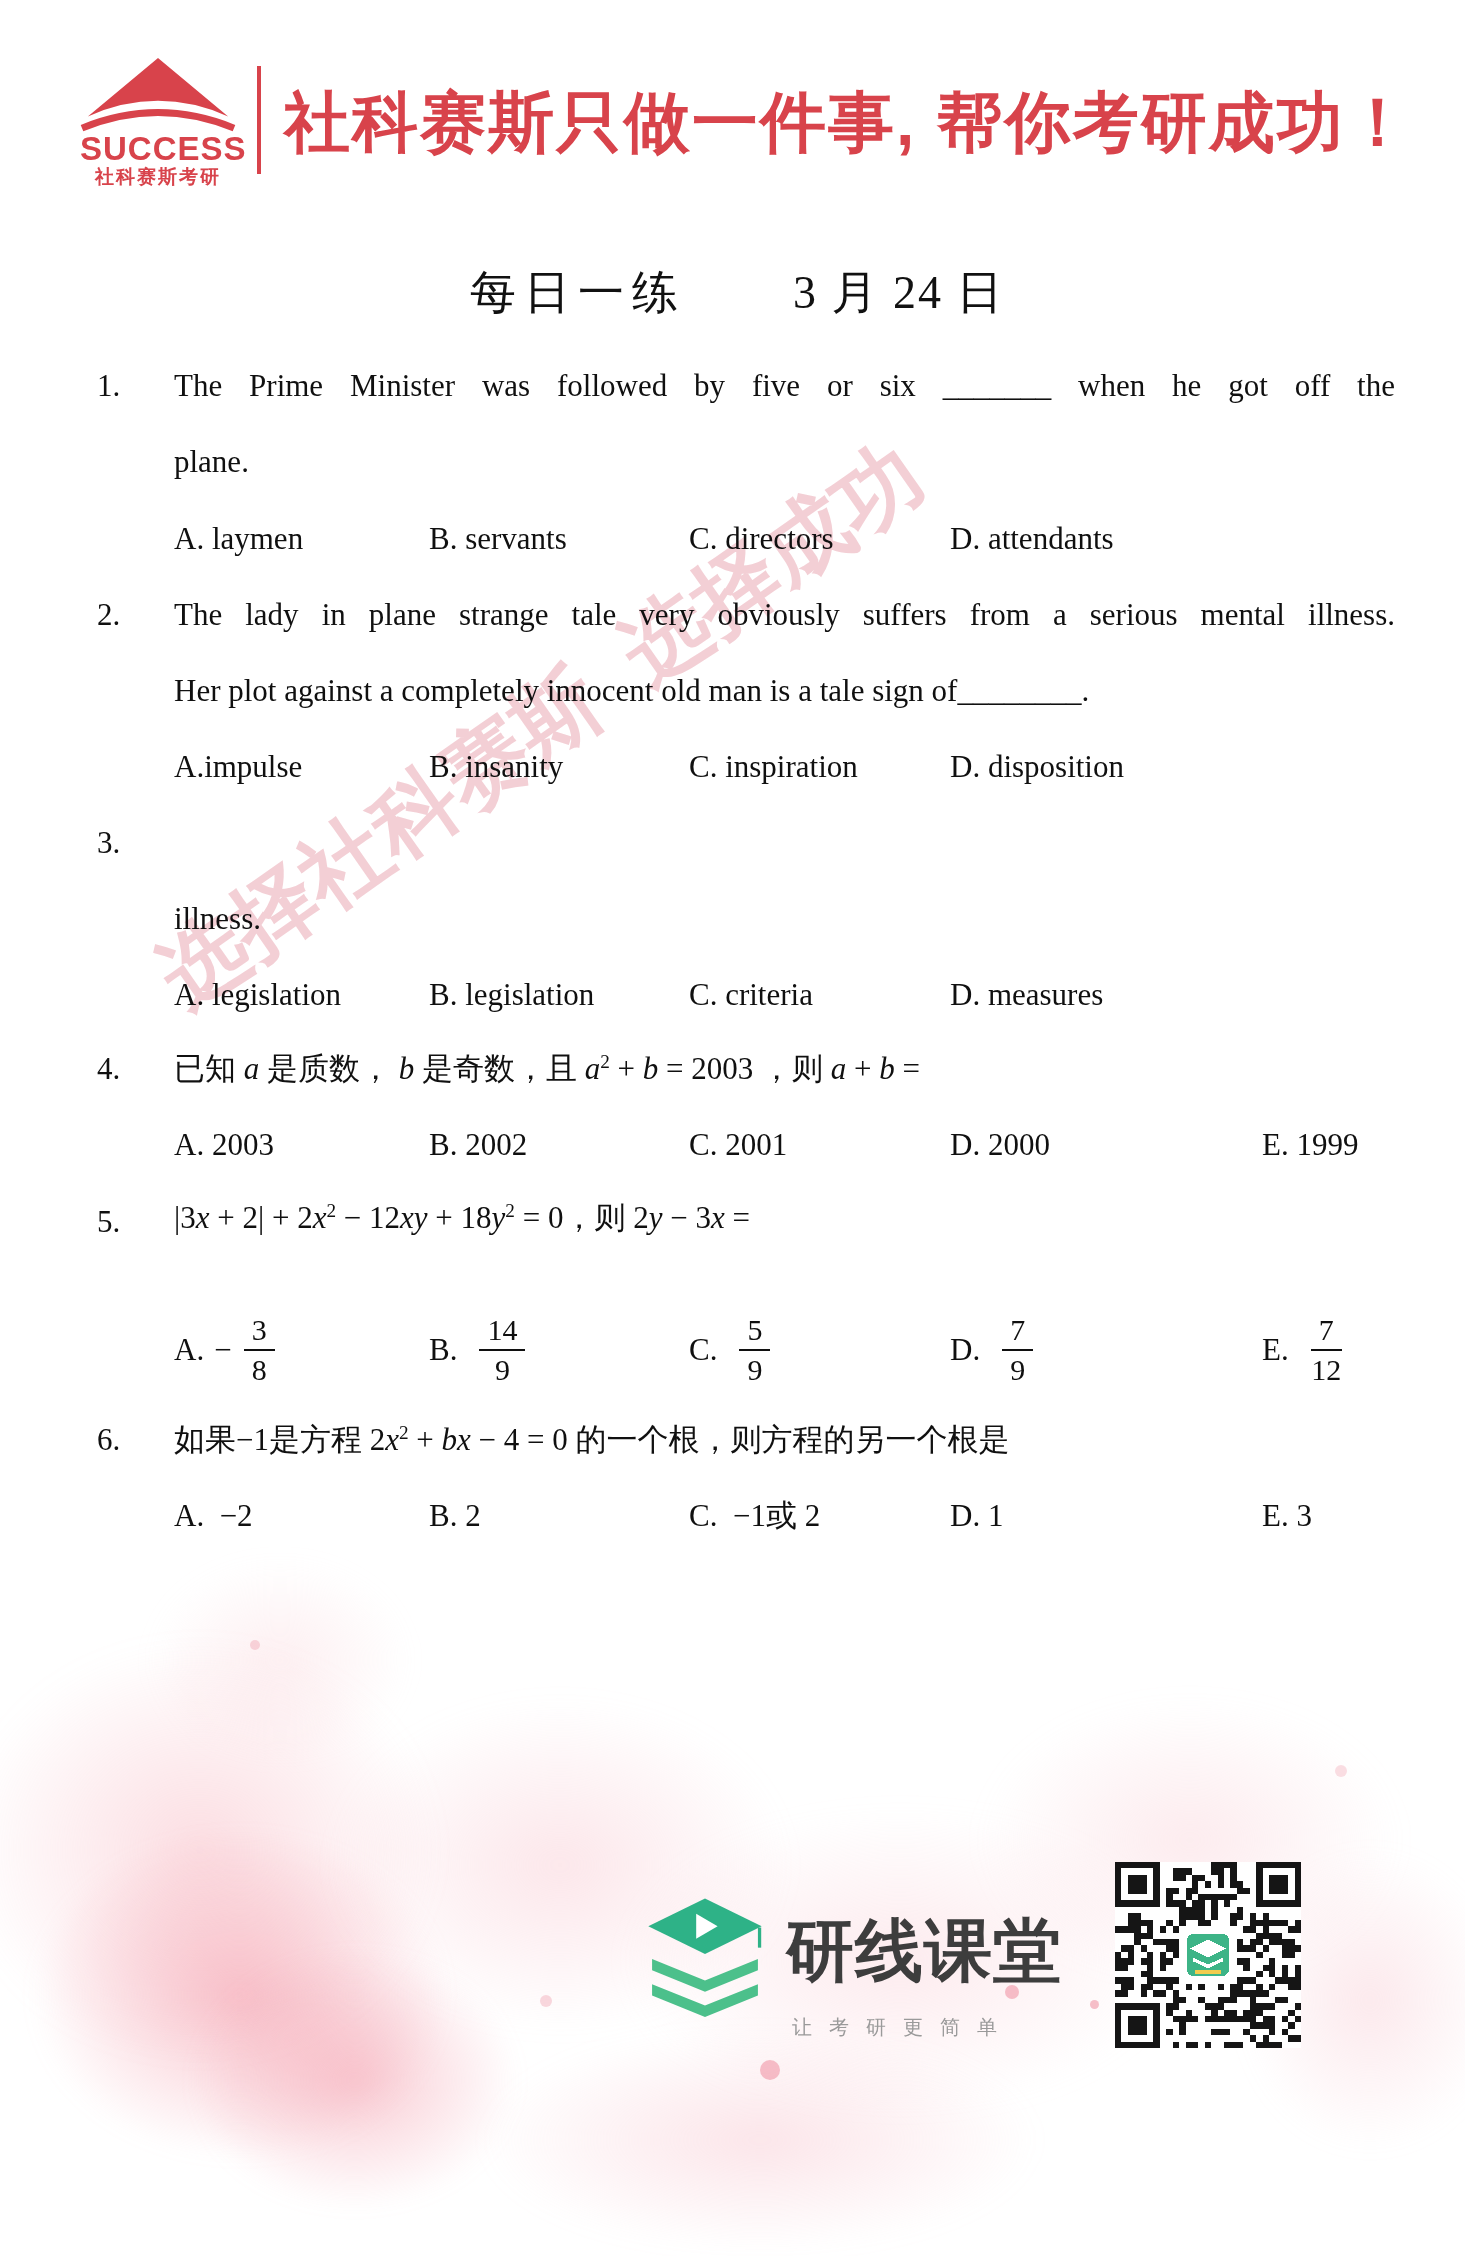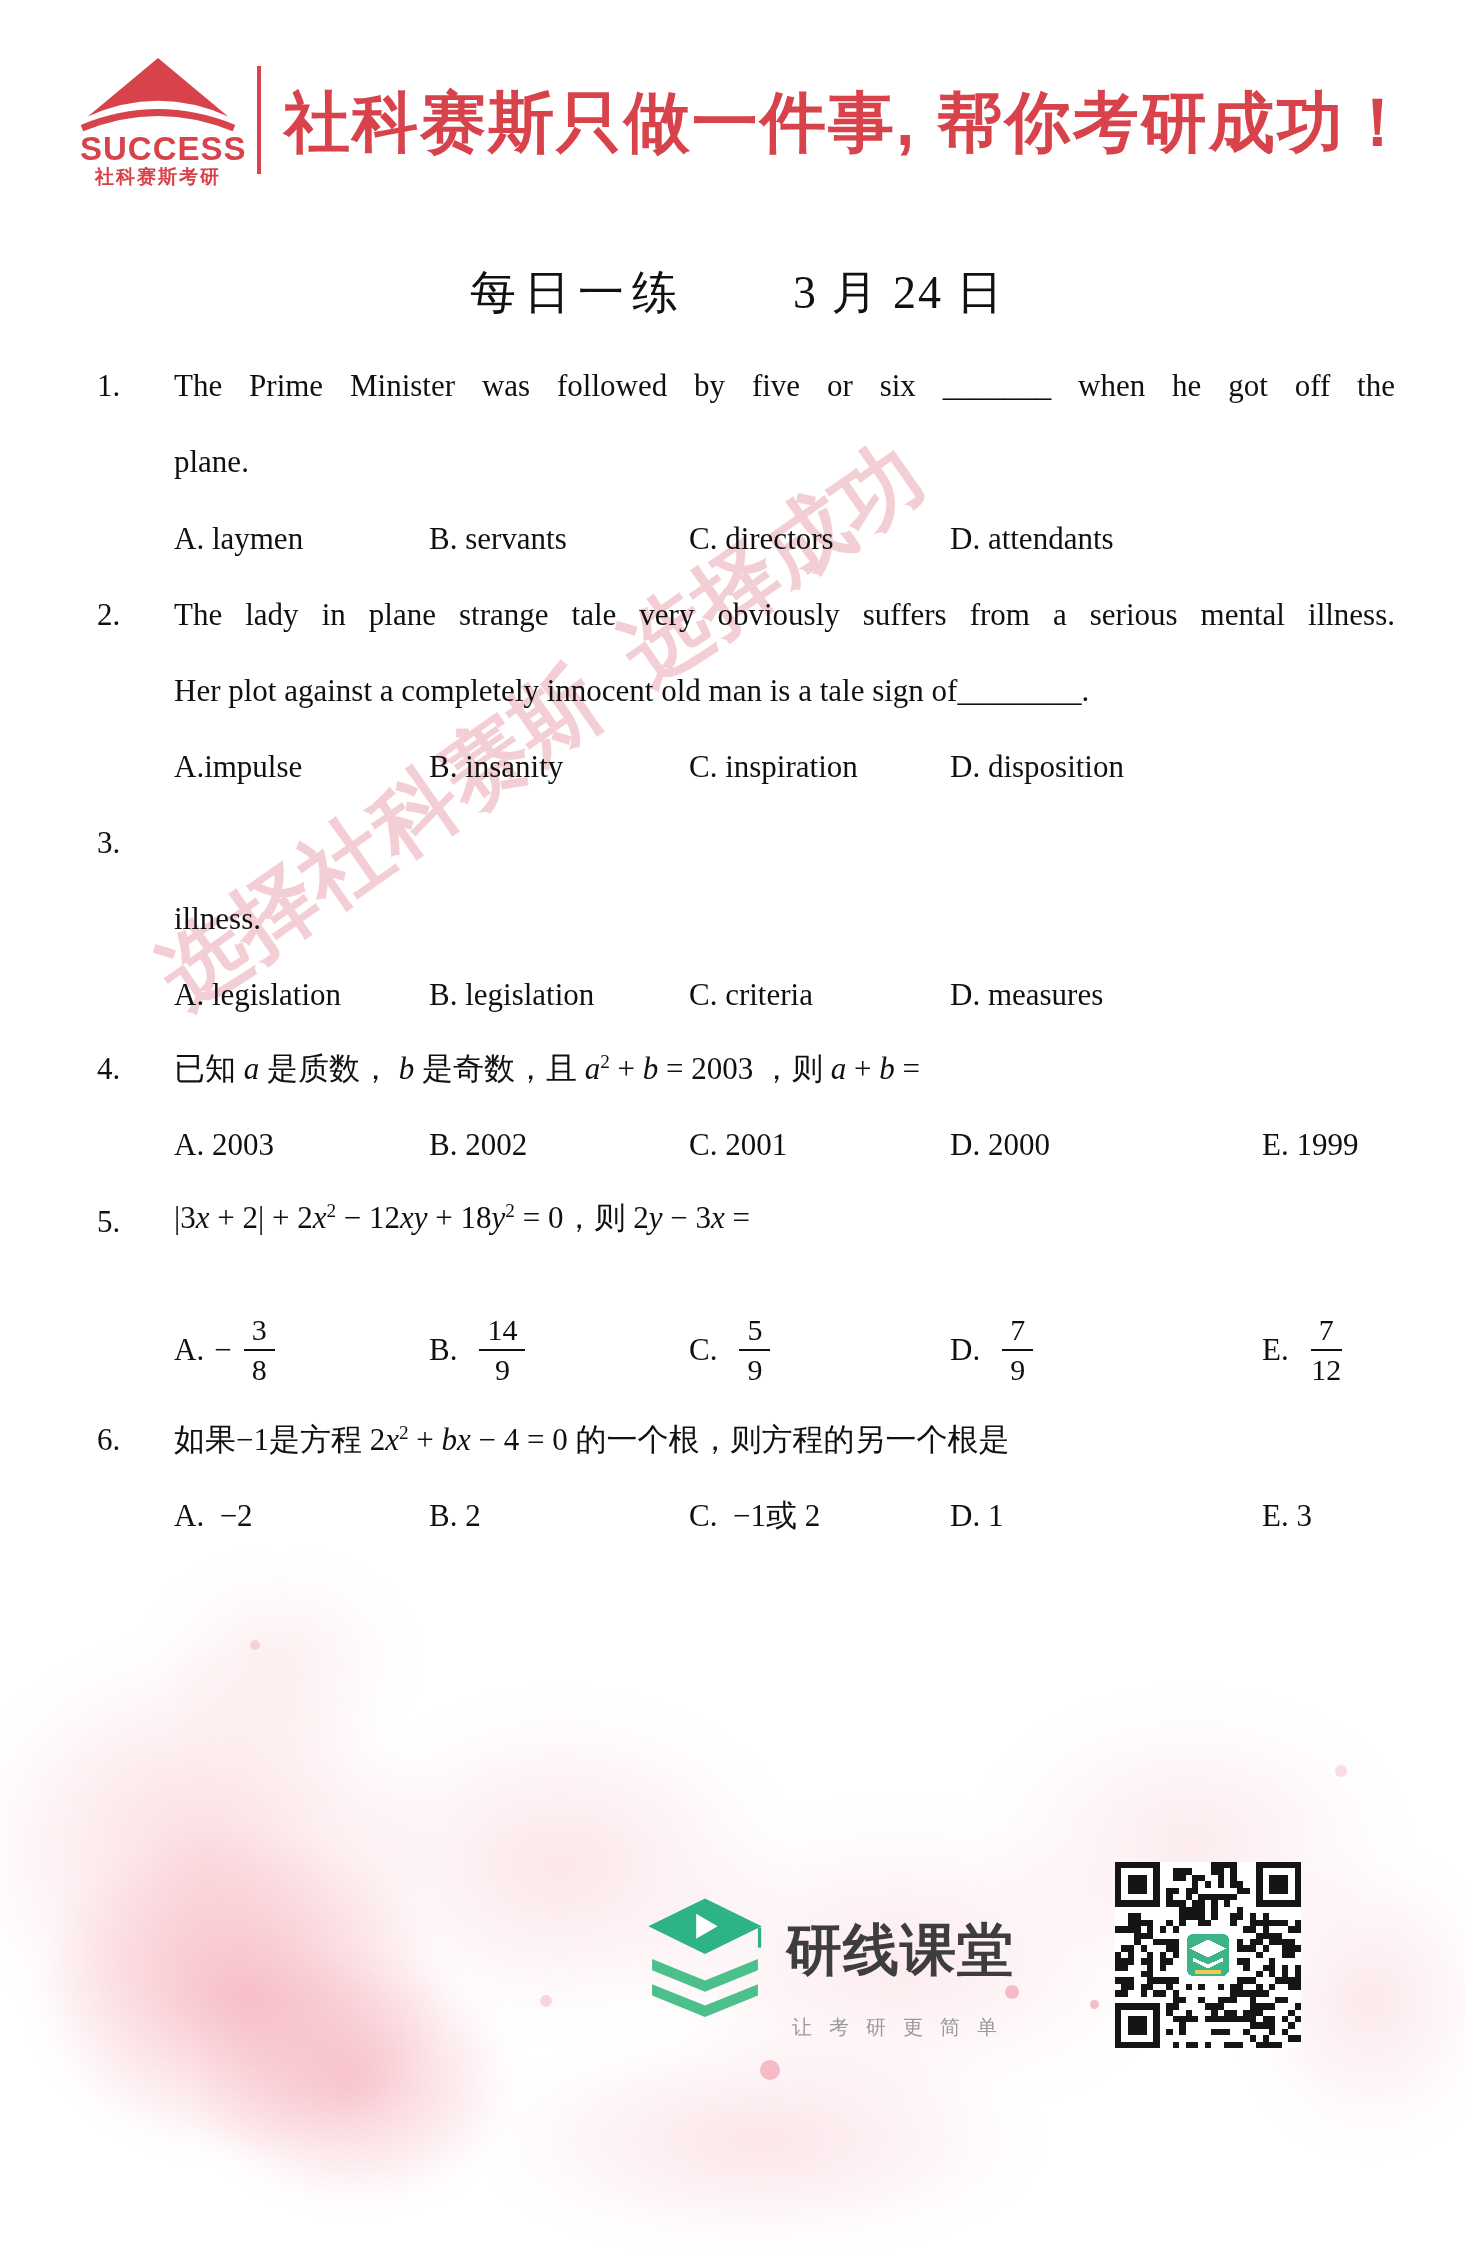--- a/index.html
+++ b/index.html
@@ -47,21 +47,21 @@
   .fo{display:flex;align-items:center;height:130px;}
   .fsign{margin-left:10px;}
   .frac{display:inline-block;text-align:center;margin-left:12px;font-size:30px;}
   .frac .n{display:block;padding:0 8px 2px;border-bottom:2px solid #101010;line-height:34px;}
   .frac .d{display:block;padding-top:2px;line-height:34px;}
 
   
   .f-logo{position:absolute;left:638px;top:1896px;width:134px;height:126px;z-index:3;}
   .f-brand{position:absolute;left:786px;top:1912px;z-index:3;
     font-family:"Liberation Sans","DejaVu Sans",sans-serif;font-weight:600;
-    font-size:56px;line-height:76px;color:#3d3d3d;letter-spacing:1px;}
+    font-size:68px;line-height:76px;color:#3d3d3d;letter-spacing:1px;}
   .f-tag{position:absolute;left:792px;top:2014px;z-index:3;
     font-family:"Liberation Sans","DejaVu Sans",sans-serif;
     font-size:20px;color:#9a9a9a;letter-spacing:17px;white-space:nowrap;}
   .qr{position:absolute;left:1115px;top:1862px;width:186px;height:186px;z-index:3;}
 </style>
 </head>
 <body>
 
 <div id="page">
 

